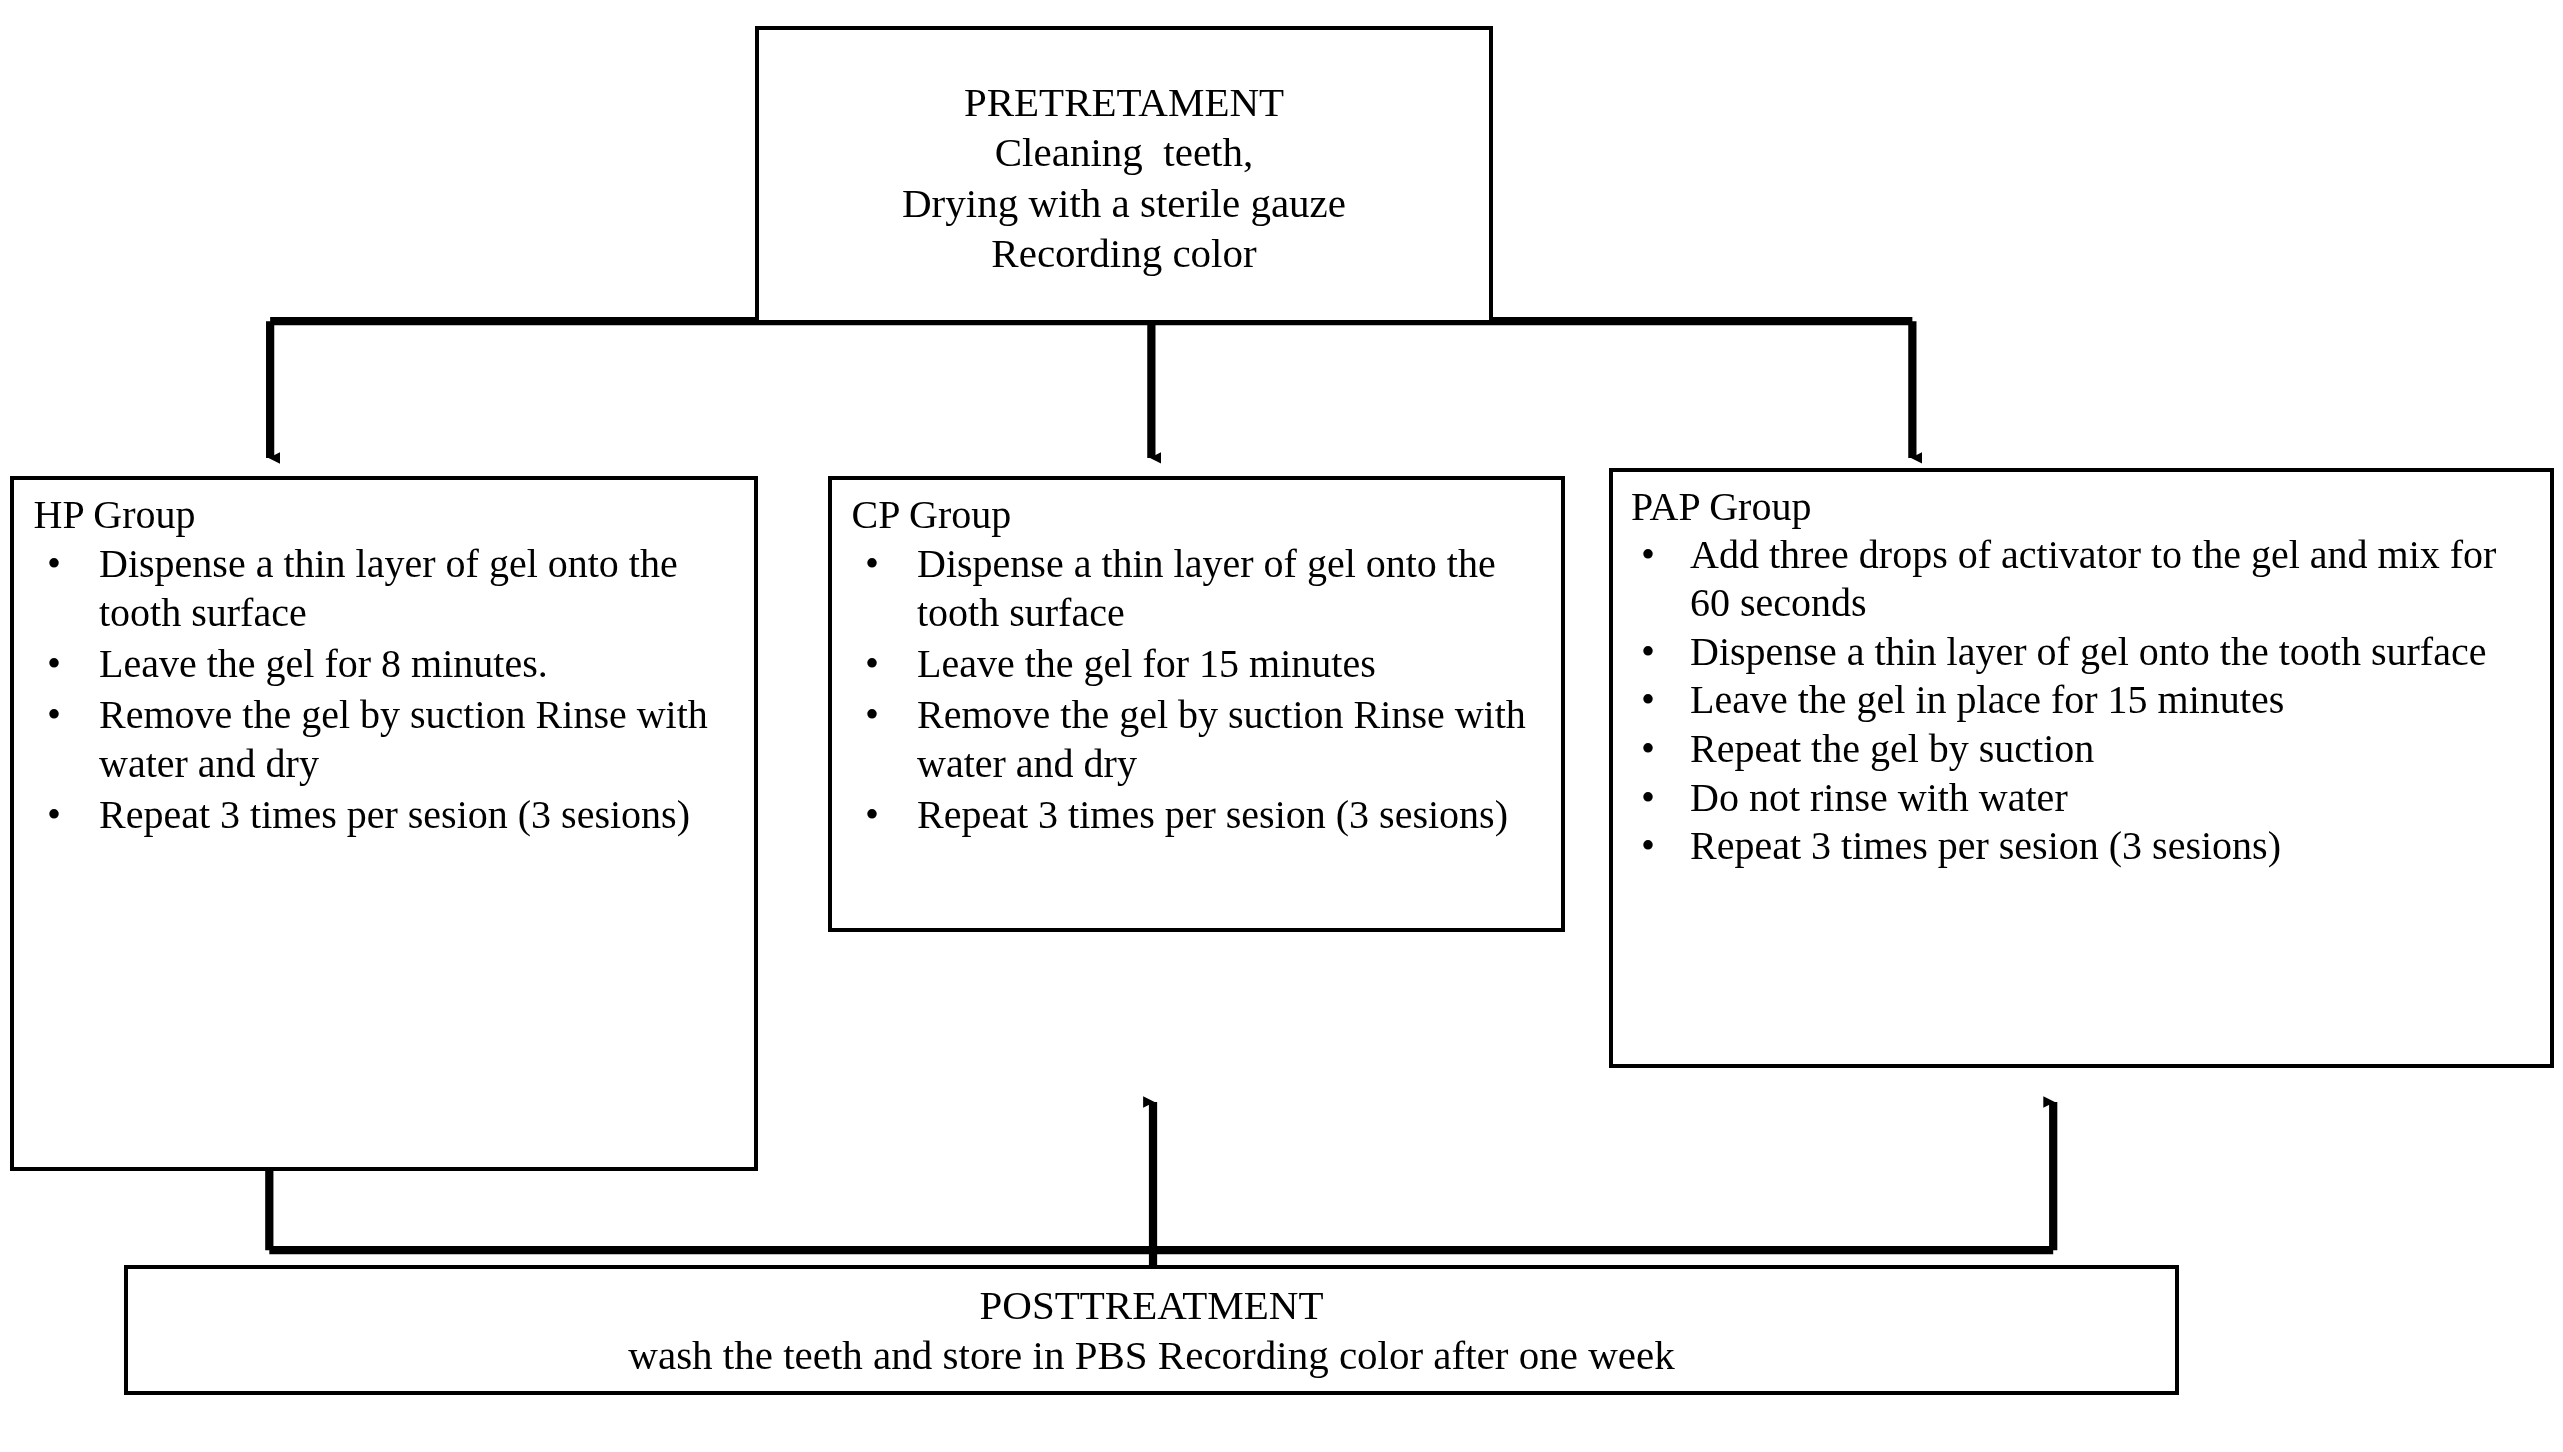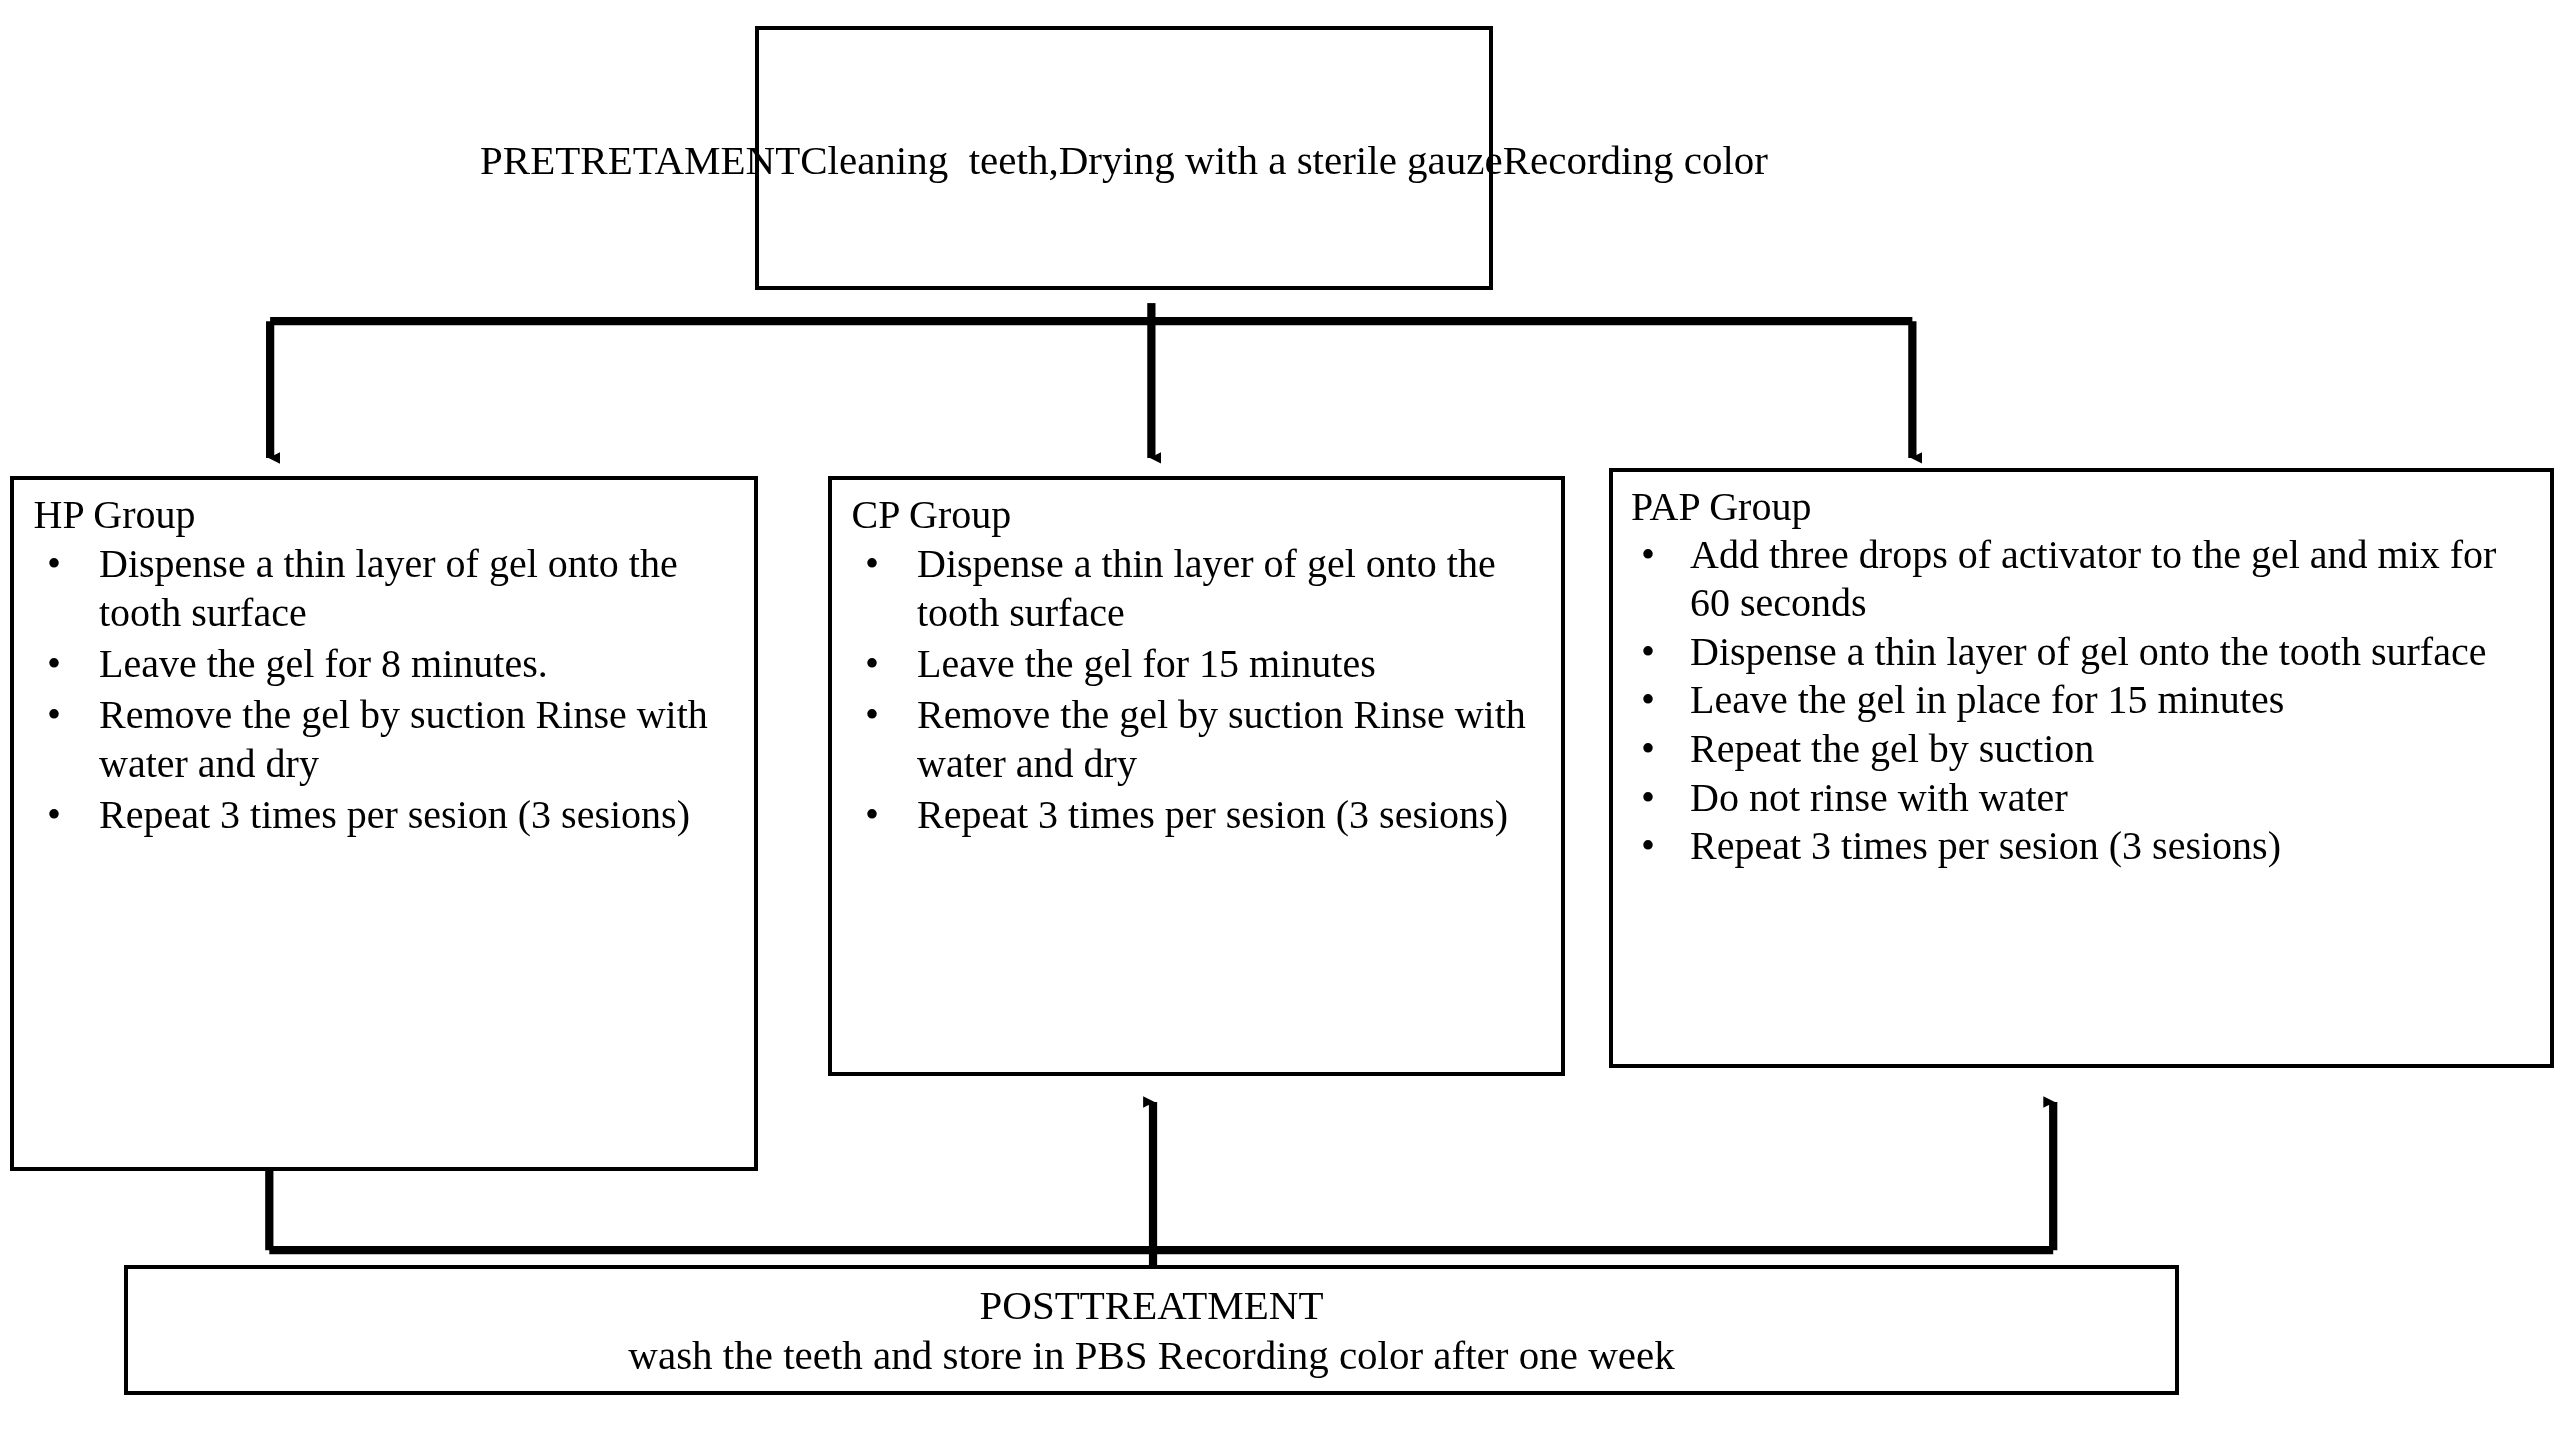--- a/index.html
+++ b/index.html
@@ -22,38 +22,39 @@
     position: absolute;
     box-sizing: border-box;
     border: 4.1px solid #000000;
     background: #ffffff;
   }
   
   #pretreatment-box {
     left: 755px;
     top: 26px;
     width: 738px;
-    height: 264px;
+    height: 298px;
     display: flex;
+    flex-direction: column;
     align-items: center;
     justify-content: center;
     padding-top: 5px;
   }
   #pretreatment-box .line {
     font-size: 41px;
     line-height: 1.22;
     text-align: center;
     white-space: pre;
   }
   
   .group-box {
     padding: 11.5px 8.2px 8.2px 13px;
   }
   #hp-box  { left: 10px;   top: 476px; width: 748px;  height: 695px; }
-  #cp-box  { left: 828px; top: 476px; width: 737px;  height: 600px; }
+  #cp-box  { left: 828px; top: 476px; width: 737px;  height: 456px; }
   #pap-box { left: 1609px; top: 468px; width: 945px; height: 600px; }
 
   .group-title {
     font-size: 40px;
     line-height: 1.14;
     margin: 0 0 1.6px 6.6px;
     white-space: nowrap;
   }
   ul.bullets {
     list-style: none;

